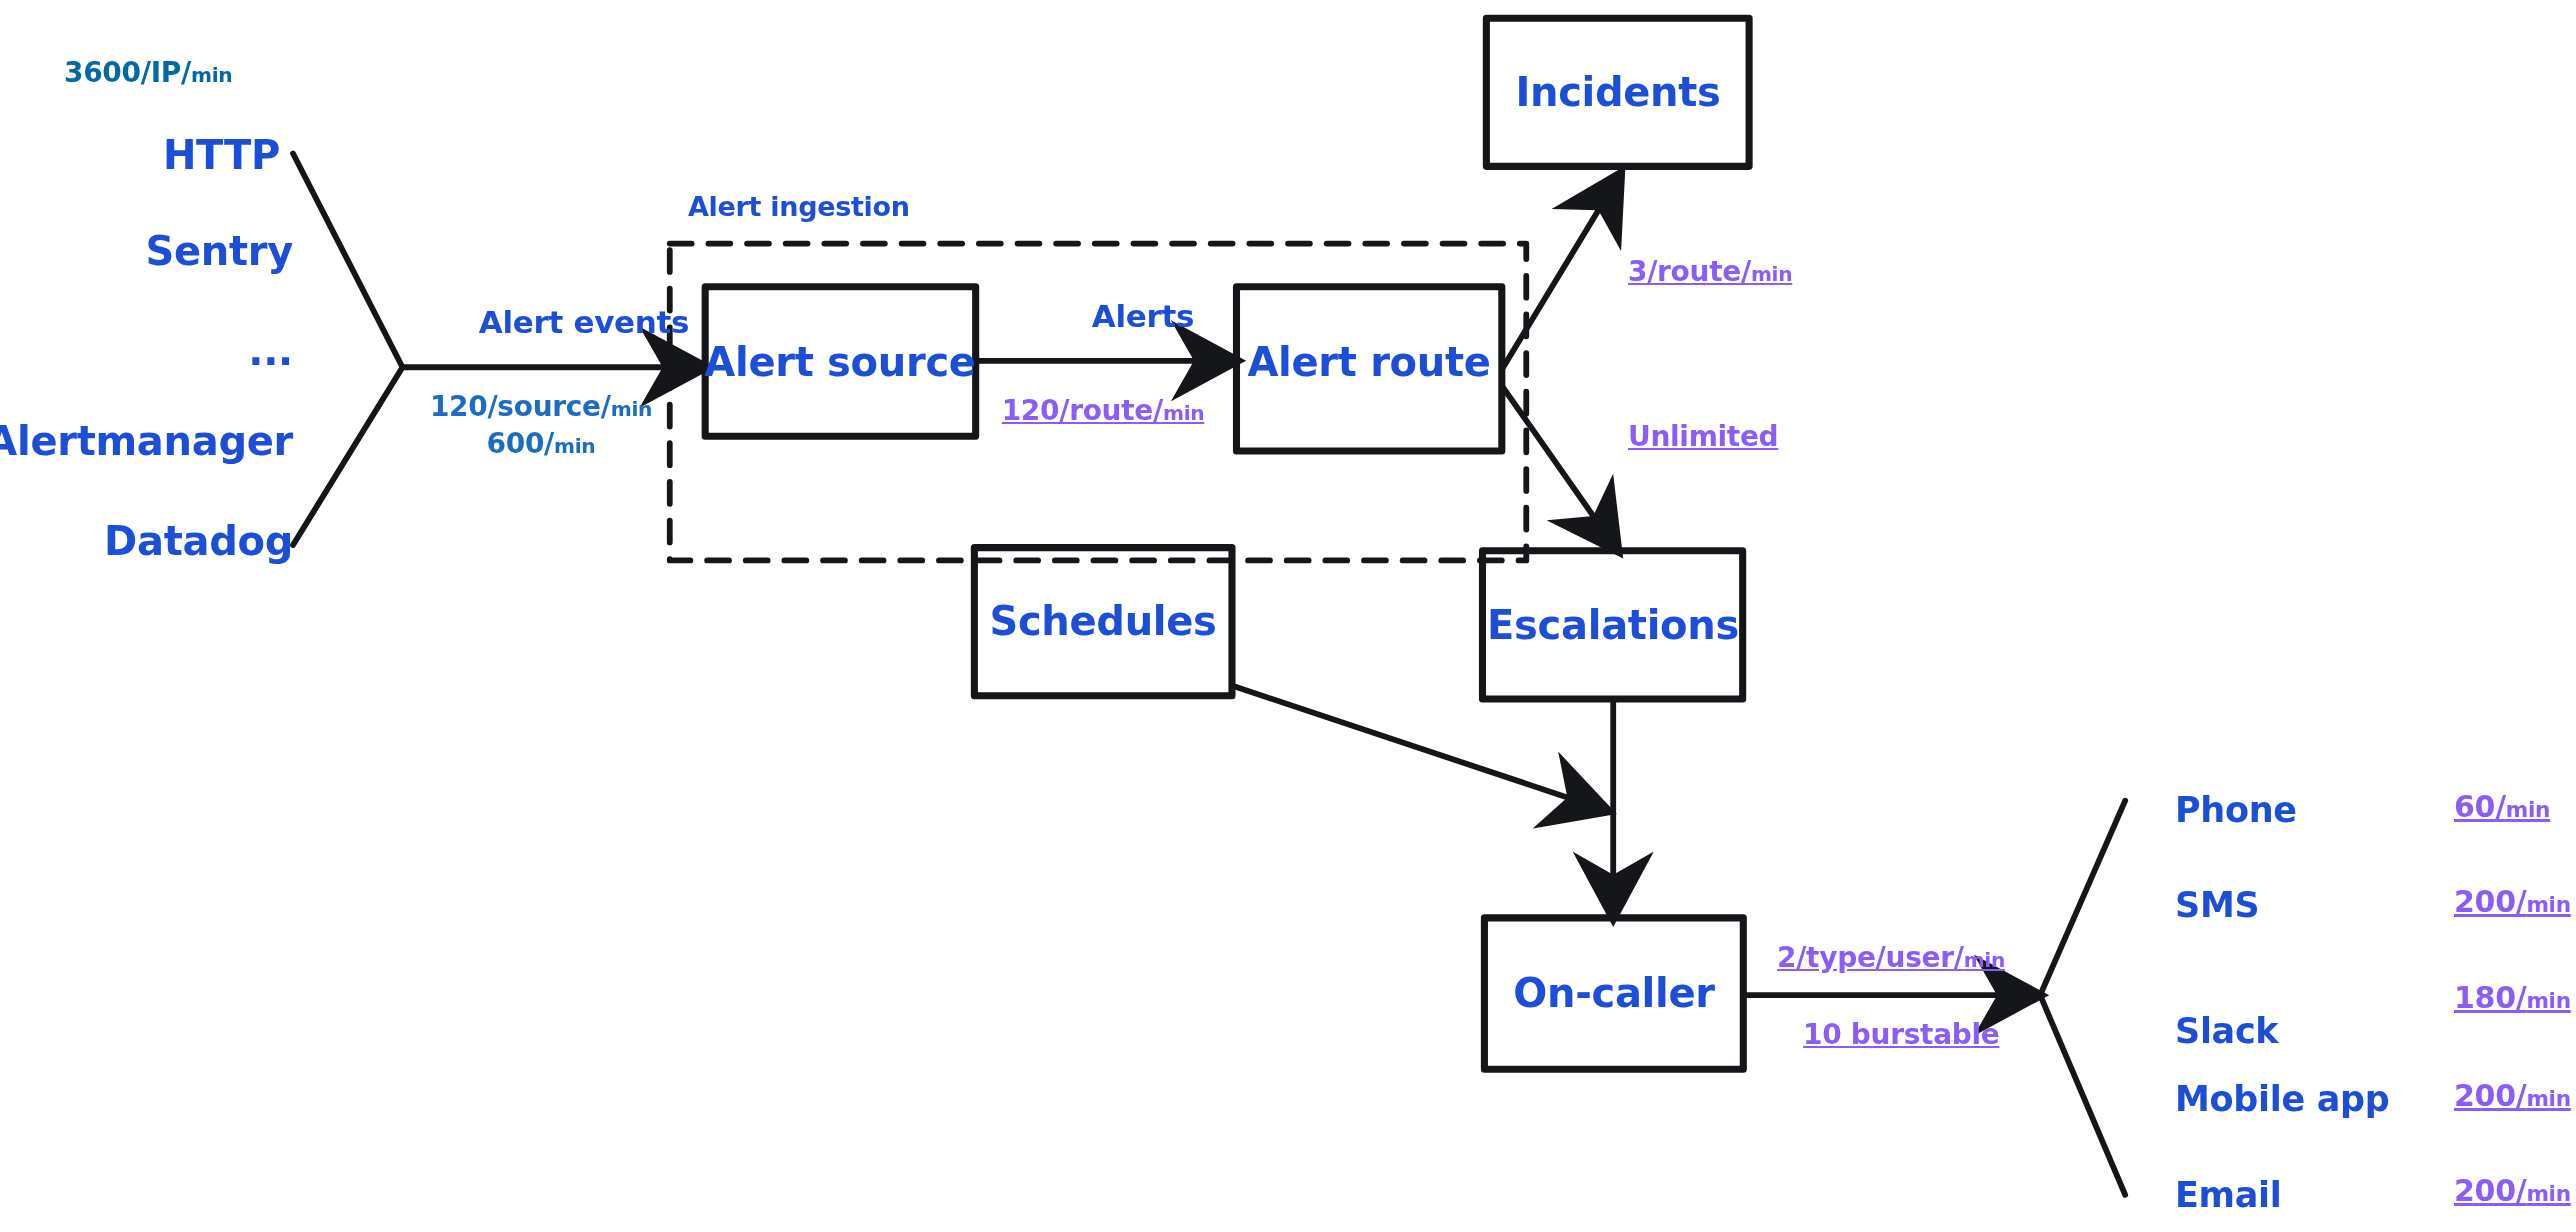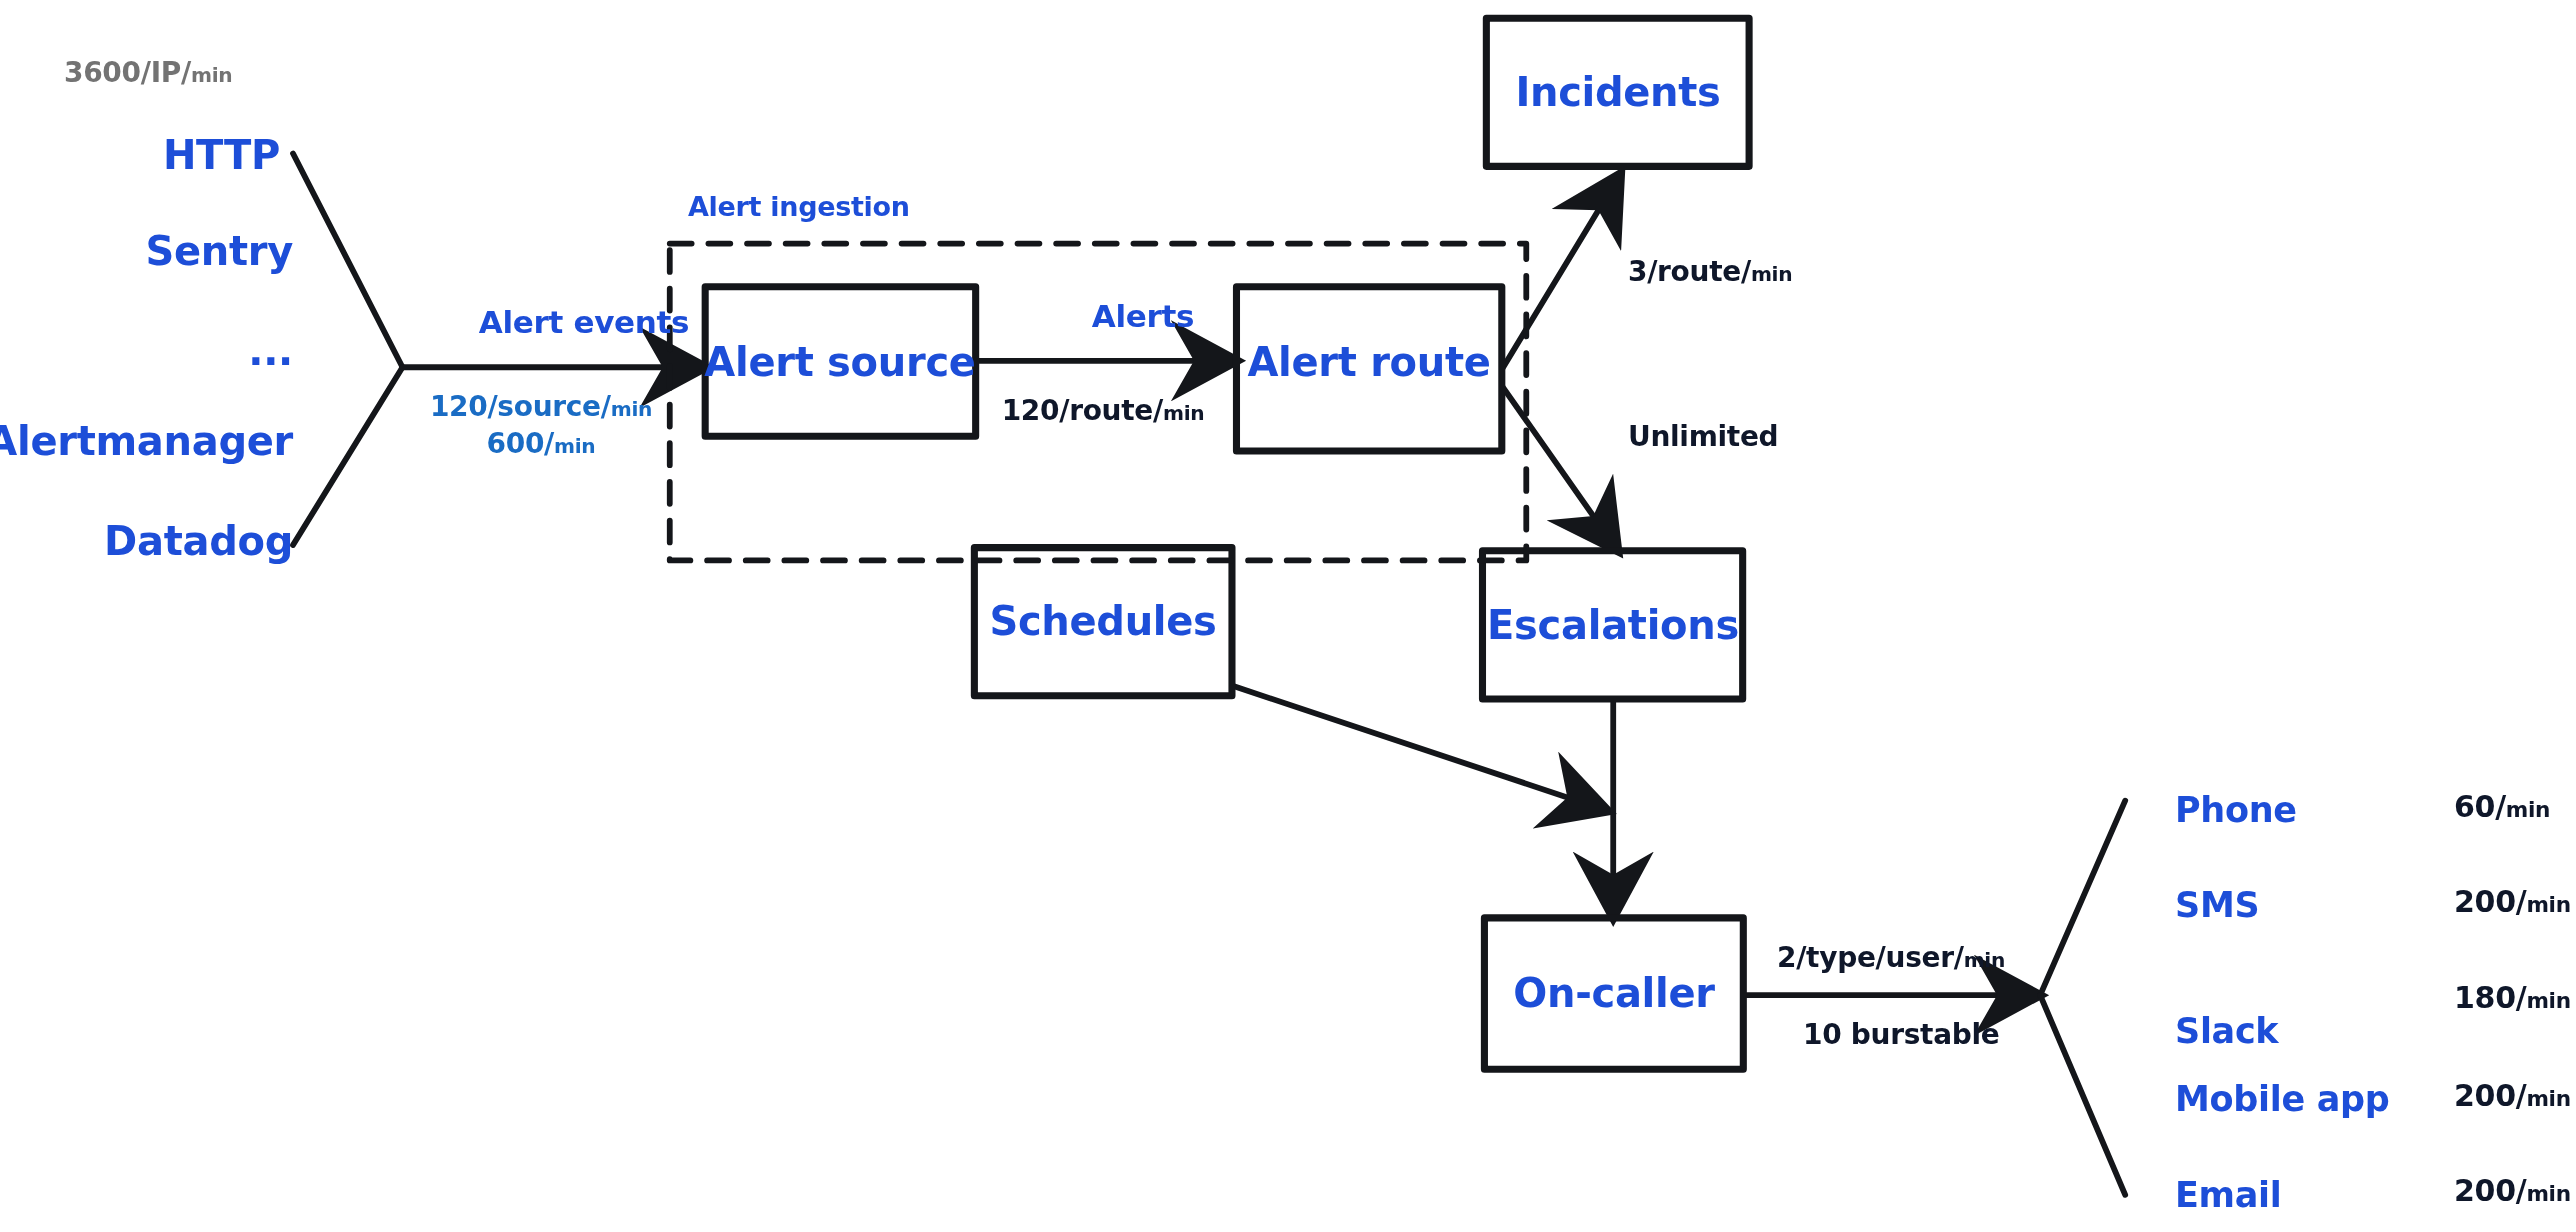--- a/index.html
+++ b/index.html
@@ -2,23 +2,23 @@
 <html style="font-size:10.3px"><head>
 <meta charset="utf-8">
 <style>
   html,body{margin:0;padding:0;background:#ffffff;}
   body{font-family:"DejaVu Sans",sans-serif;}
   #stage{position:relative;width:2576px;height:1233px;background:#ffffff;overflow:hidden;}
   #sketch{position:absolute;left:0;top:0;width:2576px;height:1233px;}
   .lbl{position:absolute;white-space:nowrap;line-height:1;}
   .hand{font-family:"DejaVu Sans",sans-serif;font-weight:600;letter-spacing:-0.3px;}
   .ink{color:#1d4ed8;}
-  .red{color:#0f172a;}
+  .red{color:#8b5cf6;text-decoration:underline;}
   .blue{color:#1a6cc4;}
-  .orange{color:#737373;}
+  .orange{color:#0369a1;}
   .sz-box{font-size:40px;}
   .sz-src{font-size:40px;}
   .sz-edge{font-size:31px;margin-left:40px;}
   .sz-rate{font-size:28px;}
   .sz-group{font-size:27px;}
   .sz-chan{font-size:35px;}
   .sz-chanrate{font-size:30px;}
   .ctr{transform:translate(-50%,-50%);}
   .rgt{transform:translate(-100%,-50%);}
   .lft{transform:translate(0,-50%);}

